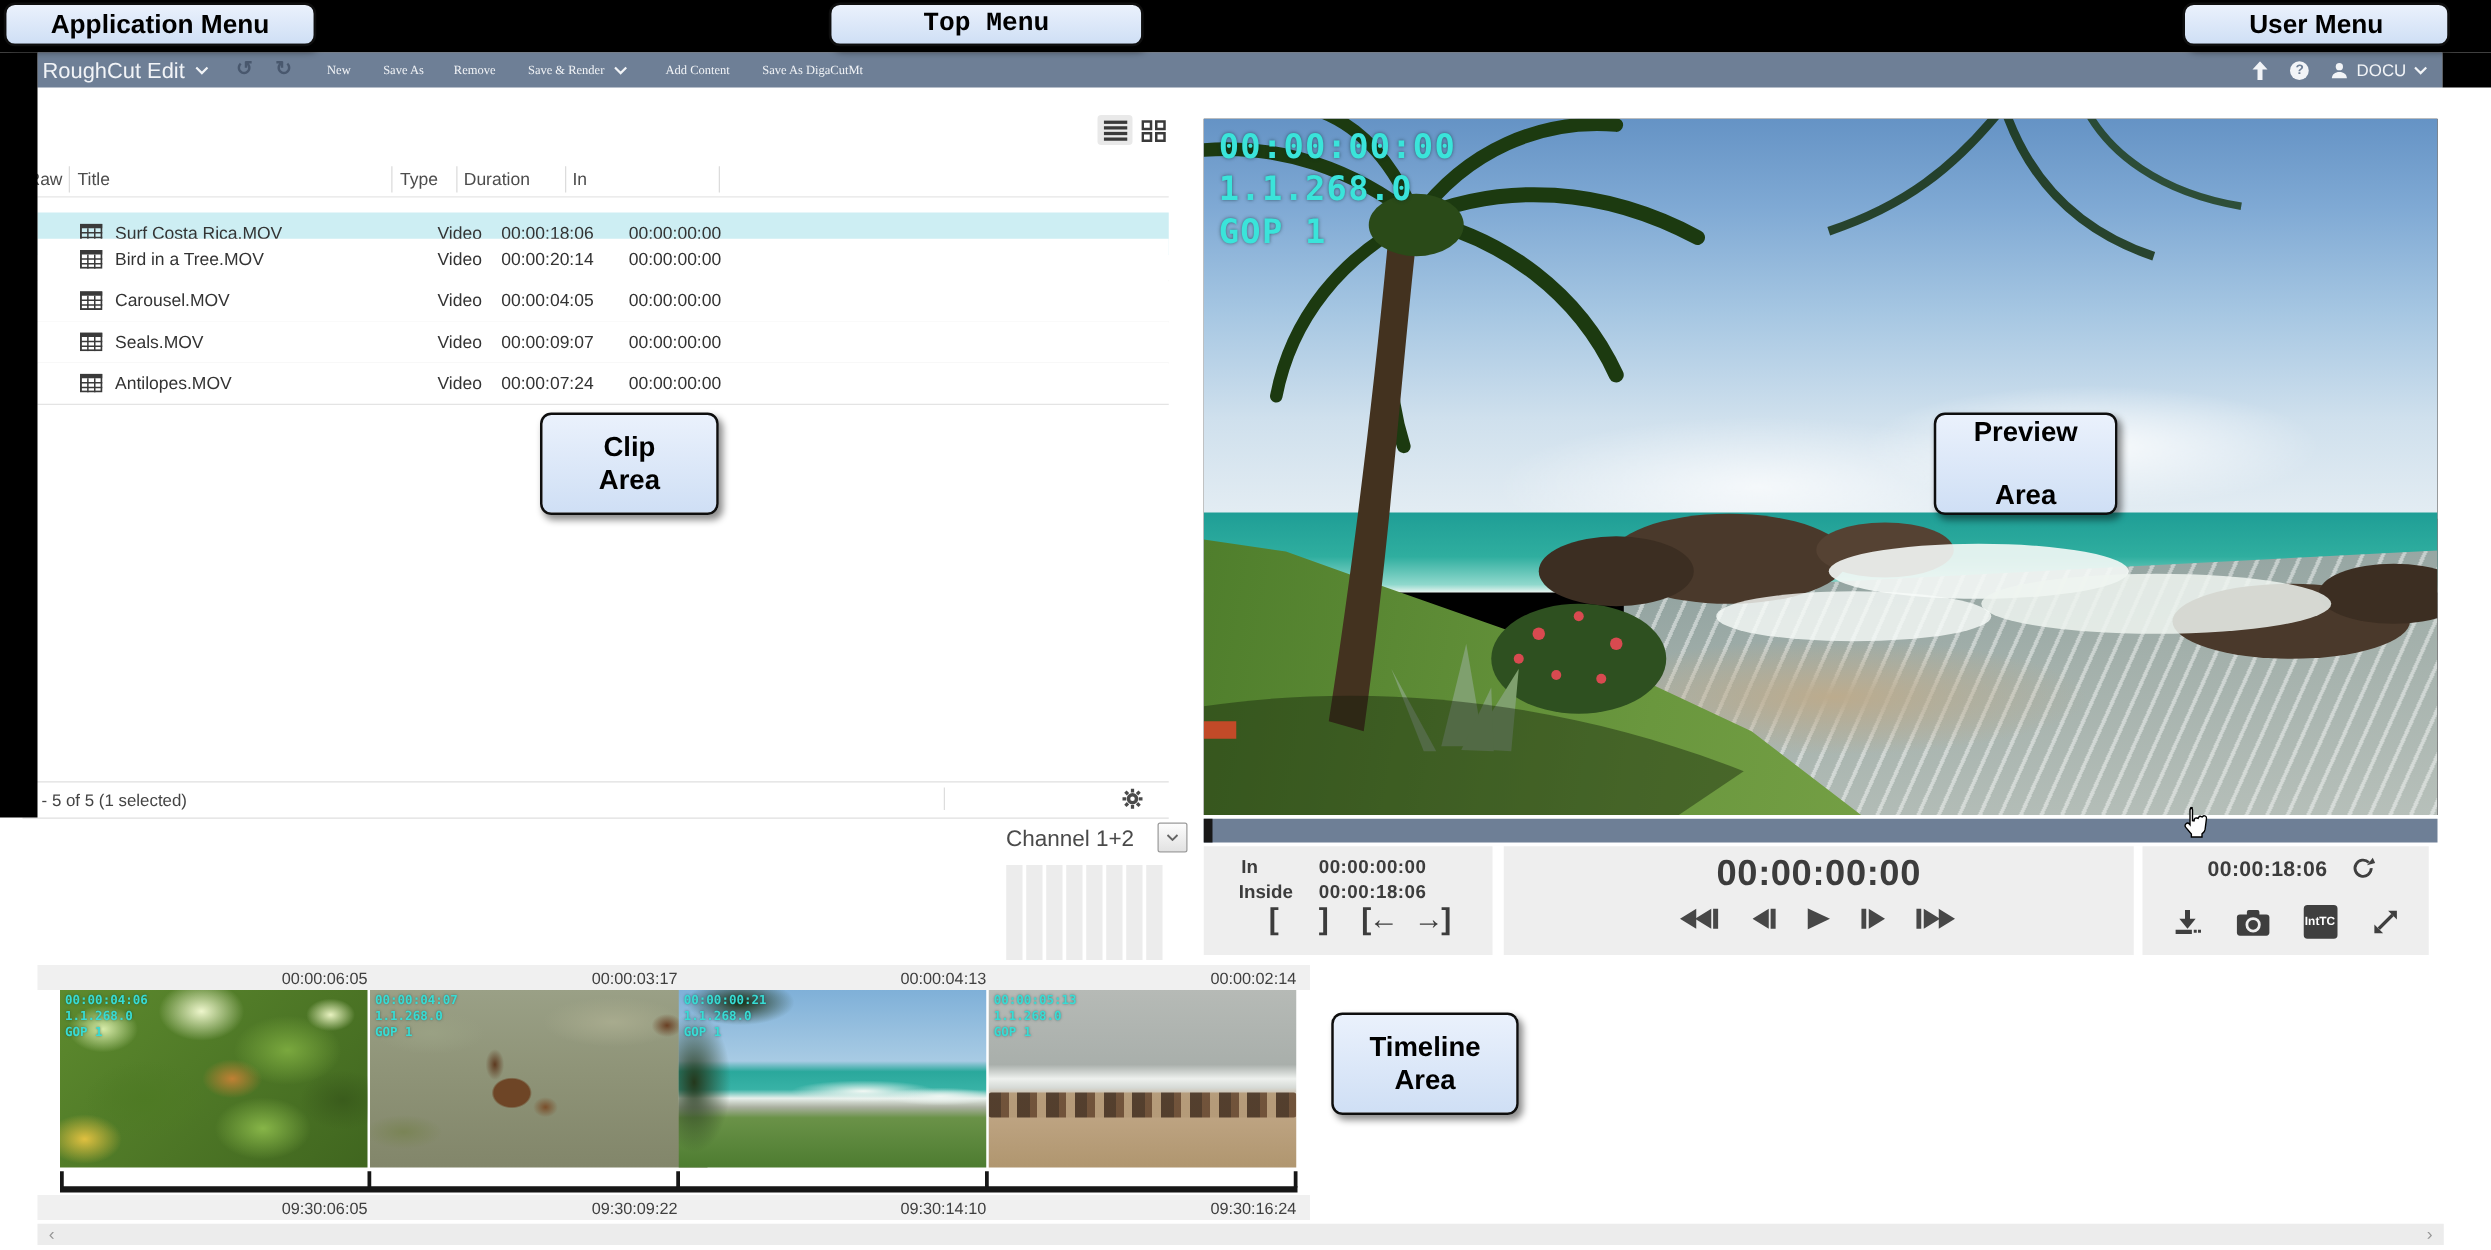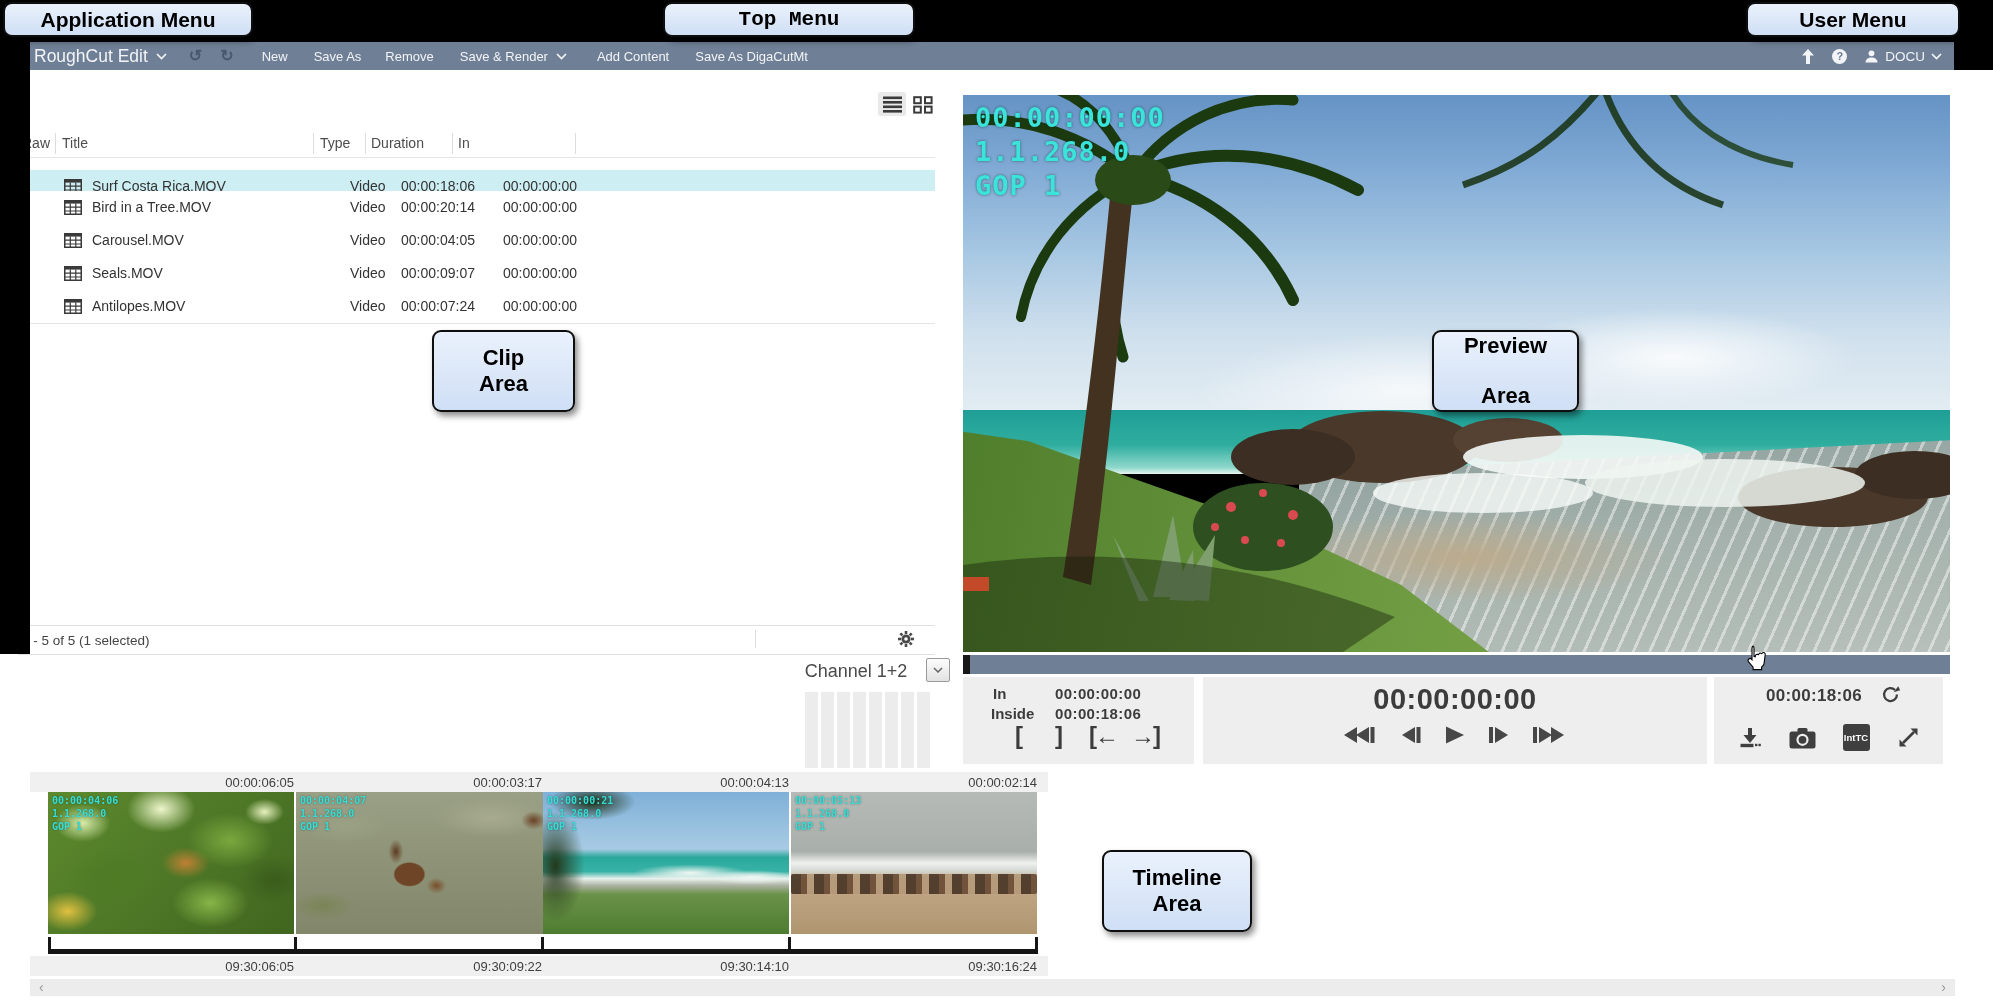--- a/index.html
+++ b/index.html
@@ -12,21 +12,21 @@
   .callout{position:absolute;background:linear-gradient(180deg,#eaf1fc 0%,#cfdff5 100%);
            border:2px solid #0e0e0e;border-radius:9px;display:flex;align-items:center;justify-content:center;
            font-weight:bold;color:#000;z-index:60;box-shadow:3px 4px 6px rgba(0,0,0,.45);text-align:center;}
   .callout.bar{height:31px;font-size:21px;}
   .callout.area{flex-direction:column;font-size:22px;line-height:26px;}
 
   
   .toolbar{left:30px;top:42px;width:1924px;height:28px;background:#6e7f96;display:flex;align-items:center;
            color:#f2f4f7;font-size:13.5px;z-index:10;}
   .tb-title{display:flex;align-items:center;gap:8px;font-size:17.5px;font-weight:500;margin-left:4px;cursor:default;}
-  .tb-btn{margin:0;padding:0;border:0;background:none;color:#f2f4f7;font-size:13px;font-family:Liberation Sans, sans-serif;white-space:nowrap;}
+  .tb-btn{margin:0;padding:0;border:0;background:none;color:#f2f4f7;font-size:10px;font-family:Liberation Serif, serif;white-space:nowrap;}
   .tb-icon{font-size:16px;color:#49586e;font-weight:bold;line-height:1;}
   .tb-right{margin-left:auto;display:flex;align-items:center;gap:17px;padding-right:12px;}
   .help-circle{width:15px;height:15px;border-radius:50%;background:#f2f4f7;color:#6e7f96;font-size:11px;font-weight:bold;
                display:flex;align-items:center;justify-content:center;}
   .black-patch{left:1954px;top:42px;width:39px;height:28px;background:#000;z-index:11;}
   .left-strip{left:0;top:42px;width:30px;height:612px;background:#000;z-index:40;}
 
   
   .view-toggle-list{left:878px;top:92px;width:28px;height:24px;background:#e9e9e9;border-radius:3px;
                     display:flex;align-items:center;justify-content:center;}
@@ -381,25 +381,25 @@
       <div>00:00:00:00</div>
       <div>1.1.268.0</div>
       <div>GOP 1</div>
     </div>
   </div>
 
   <div class="callout area" style="left:432px;top:330px;width:139px;height:78px;">
     <span>Clip</span>
     <span>Area</span>
   </div>
-  <div class="callout area" style="left:1432px;top:330px;width:143px;height:78px;gap:24px;">
+  <div class="callout area" style="left:1547px;top:330px;width:143px;height:78px;gap:24px;">
     <span>Preview</span>
     <span>Area</span>
   </div>
-  <div class="callout area" style="left:1065px;top:850px;width:146px;height:78px;margin-left:37px;">
+  <div class="callout area" style="left:1065px;top:810px;width:146px;height:78px;">
     <span>Timeline</span>
     <span>Area</span>
   </div>
 
   <div class="abs seekbar"></div>
   <div class="abs seek-cursor"></div>
 
   <div class="abs panel pnl-left">
     <span class="io-label" style="left:30px;top:8px;">In</span>
     <span class="io-value" style="left:92px;top:8px;">00:00:00:00</span>

